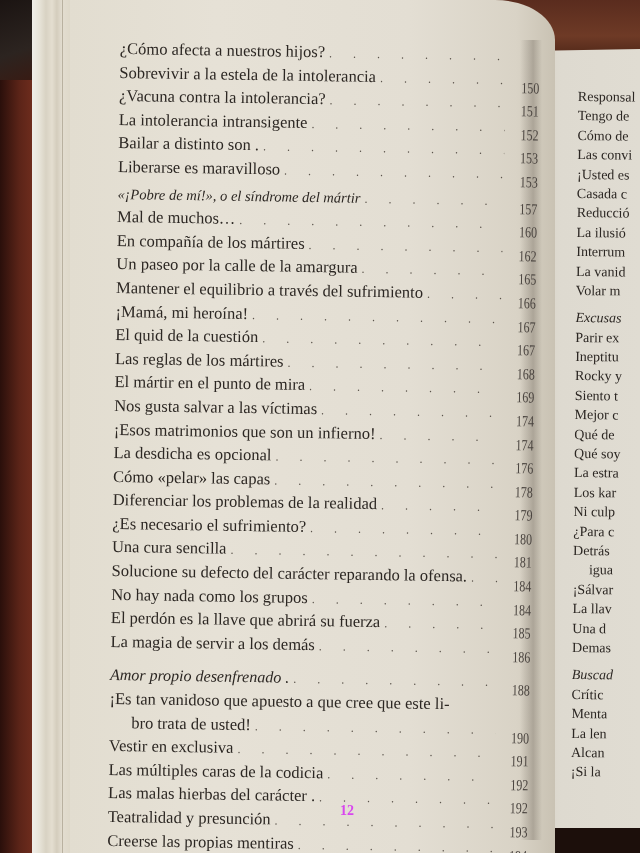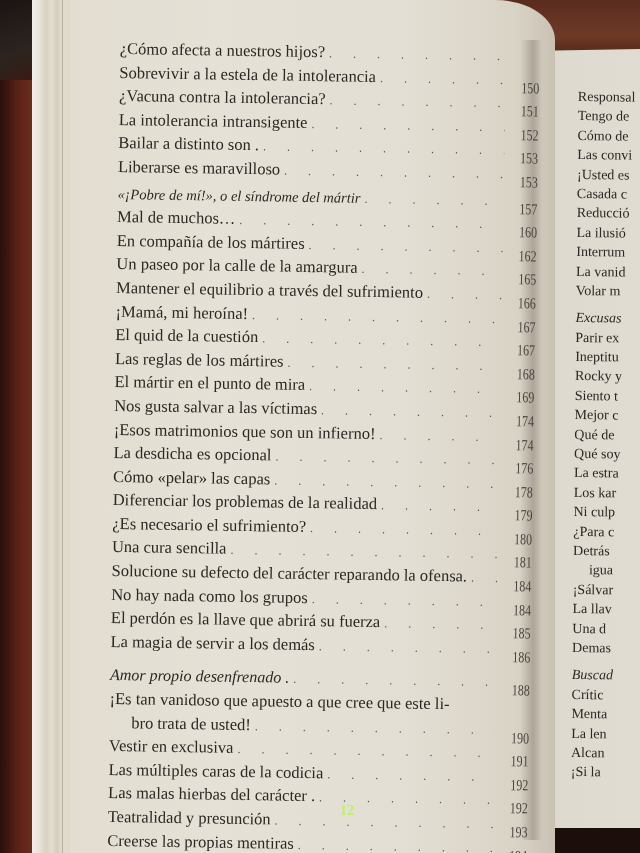--- a/index.html
+++ b/index.html
@@ -61,21 +61,21 @@
     flex: 0 0 30px; text-align: right; font-size: 12px; color: #4b4540;
     transform: translateY(8px) scaleY(1.3);
   }
   .row.section { margin-top: 4px; }
   .row.section .title { font-style: italic; font-size: 14.5px; }
   .row.section.big .title { font-size: 16px; }
   .row.gap { margin-top: 10px; }
   .row.wrap1 .dots, .row.wrap1 .num { visibility: hidden; }
   .row.indent .title { padding-left: 22px; }
   .folio {
-    position: absolute; left: 340px; top: 803px; font-size: 14px; color: #bef264; font-weight: bold;
+    position: absolute; left: 340px; top: 803px; font-size: 14px; color: #d946ef; font-weight: bold;
   }
   .right-text {
     position: absolute; left: 578px; top: 87px; width: 70px; overflow: hidden;
     color: #2c2723; font-size: 14px; line-height: 19.4px; white-space: nowrap;
     transform: rotate(0.6deg); transform-origin: 0 0;
   }
   .right-text div { height: 19.4px; }
   .right-text .sec { font-style: italic; margin-top: 8px; }
   .right-text .ind { padding-left: 16px; }
   .bottom-dark {

